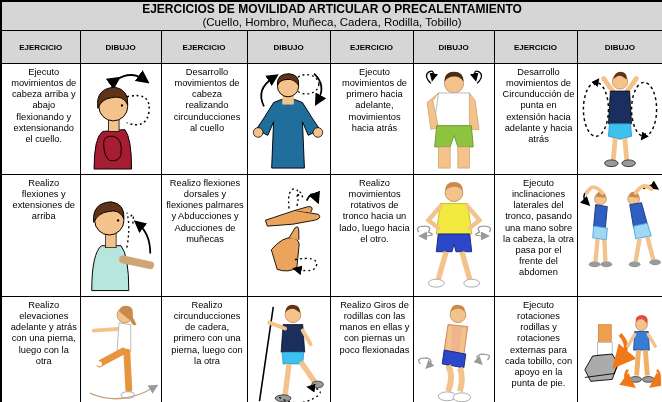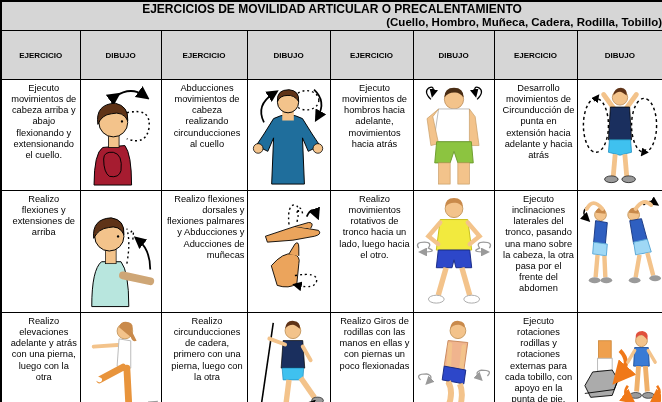--- a/index.html
+++ b/index.html
@@ -9,33 +9,33 @@
   }
   html,body{margin:0;padding:0;background:#fff;}
   body{font-family:"Liberation Sans",sans-serif;color:#000;width:662px;}
   table.main{
     width:662px;height:402px;border-collapse:collapse;table-layout:fixed;
     border:2px solid var(--border);background:var(--cell-bg);
   }
   td,th{border:1px solid var(--border);overflow:hidden;}
   .title-cell{
     background:var(--header-bg);text-align:center;vertical-align:middle;
-    padding:1px 0;height:26px;
+    padding:1px 10px;height:26px;
   }
   .title-line1{font-size:12px;font-weight:bold;line-height:1.1;}
-  .title-line2{font-size:11.5px;font-weight:bold;line-height:1.1;text-align:right;}
+  .title-line2{font-size:11.5px;font-weight:normal;line-height:1.1;}
   th.colhead{
     background:var(--header-bg);font-size:8px;font-weight:bold;
-    text-align:center;height:16px;padding:16px;
+    text-align:center;height:16px;padding:8px;
   }
   td.ex{
     font-size:9.3px;line-height:1.2;text-align:center;vertical-align:top;
     padding:3px 2px 0 8px;background:var(--cell-bg);
   }
-  td.ex.left{text-align:right;padding-left:4px;}
+  td.ex.left{text-align:center;padding-left:4px;}
   td.draw{vertical-align:top;text-align:center;padding:2px 0 0 0;background:var(--cell-bg);}
   td.draw svg{display:block;margin:0 auto;}
   .r1{height:111px;}
   .r2{height:122px;}
   .r3{height:118px;}
 </style>
 </head>
 <body>
 
 <svg width="0" height="0" style="position:absolute" aria-hidden="true">
@@ -88,35 +88,35 @@
         <path d="M34 15 Q50 4 64 14" stroke="#000" stroke-width="2" fill="none" marker-start="url(#ah)" marker-end="url(#ah)"></path>
         <path d="M46 32 Q72 26 69 48 Q66 66 46 59" stroke="#000" stroke-width="1.6" fill="none" stroke-dasharray="2 3"></path>
         <path d="M12 107 Q12 74 21 68 L44 66 Q51 75 51 107 Z" fill="#a61c30" stroke="#000"></path>
         <path d="M22 80 Q22 72 32 73 Q42 75 40 92 Q38 100 28 98 Q22 94 22 80Z" fill="none" stroke="#000"></path>
         <rect x="27" y="54" width="11" height="14" fill="#f3c38b" stroke="#000" stroke-width="0.8"></rect>
         <circle cx="32" cy="42" r="15" fill="#f3c38b" stroke="#000"></circle>
         <path d="M16 44 Q13 23 34 22 Q48 25 47 40 Q42 30 30 33 Q20 34 16 44 Z" fill="#5f3317" stroke="#000"></path>
         <circle cx="41" cy="41" r="1.2" fill="#000"></circle>
       </svg>
     </td>
-    <td class="ex">Abducciones movimientos de cabeza realizando circunducciones al cuello</td>
+    <td class="ex">Desarrollo movimientos de cabeza realizando circunducciones al cuello</td>
     <td class="draw">
       <svg width="80" height="104" viewBox="0 0 80 108" aria-label="neck-circumduction">
         <ellipse cx="58" cy="19" rx="13" ry="10" fill="none" stroke="#000" stroke-width="1.4" stroke-dasharray="2 3"></ellipse>
         <path d="M14 42 Q5 24 24 12" stroke="#000" stroke-width="1.8" fill="none" marker-end="url(#ah)"></path>
         <path d="M66 8 Q79 20 70 36" stroke="#000" stroke-width="1.8" fill="none" marker-end="url(#ah)"></path>
         <path d="M24 38 Q39 30 54 38 L64 54 L72 66 L60 72 L54 58 L56 106 L22 106 L24 58 L18 72 L6 66 L14 54 Z" fill="#1f6e9c" stroke="#000"></path>
         <circle cx="8" cy="69" r="5" fill="#f3c38b" stroke="#000" stroke-width="0.8"></circle>
         <circle cx="70" cy="69" r="5" fill="#f3c38b" stroke="#000" stroke-width="0.8"></circle>
         <rect x="33" y="30" width="12" height="10" fill="#f3c38b"></rect>
         <circle cx="39" cy="21" r="11" fill="#f3c38b" stroke="#000"></circle>
         <path d="M28 20 Q27 8 40 8 Q51 9 50 20 Q45 13 38 14 Q31 14 28 20Z" fill="#5f3317" stroke="#000"></path>
       </svg>
     </td>
-    <td class="ex">Ejecuto movimientos de hombros hacia adelante, movimientos hacia atrás</td>
+    <td class="ex">Ejecuto movimientos de primero hacia adelante, movimientos hacia atrás</td>
     <td class="draw">
       <svg width="78" height="104" viewBox="0 0 80 108" aria-label="shoulder-forward-backward">
         <path d="M16 18 q-8 -8 -2 -12 q6 -3 4 6" stroke="#000" stroke-width="1.3" fill="none" marker-end="url(#ah)"></path>
         <path d="M64 18 q8 -8 2 -12 q-6 -3 -4 6" stroke="#000" stroke-width="1.3" fill="none" marker-end="url(#ah)"></path>
         <circle cx="40" cy="18" r="10" fill="#f3c38b" stroke="#b98a56" stroke-width="0.8"></circle>
         <path d="M30 16 Q30 6 40 6 Q50 6 50 16 Q45 10 40 11 Q34 11 30 16Z" fill="#4a2d14"></path>
         <path d="M24 28 L56 28 L61 62 L19 62 Z" fill="#ffffff" stroke="#b9b9b9"></path>
         <path d="M24 28 L18 36 L24 64 L16 66 L12 38 Z" fill="#f3c38b" stroke="#c79b63" stroke-width="0.7"></path>
         <path d="M56 28 L62 36 L66 66 L58 66 L56 62 Z" fill="#f3c38b" stroke="#c79b63" stroke-width="0.7"></path>
         <path d="M22 62 L58 62 L60 84 L44 84 L40 72 L36 84 L20 84 Z" fill="#8cc440" stroke="#6d9c2e"></path>

